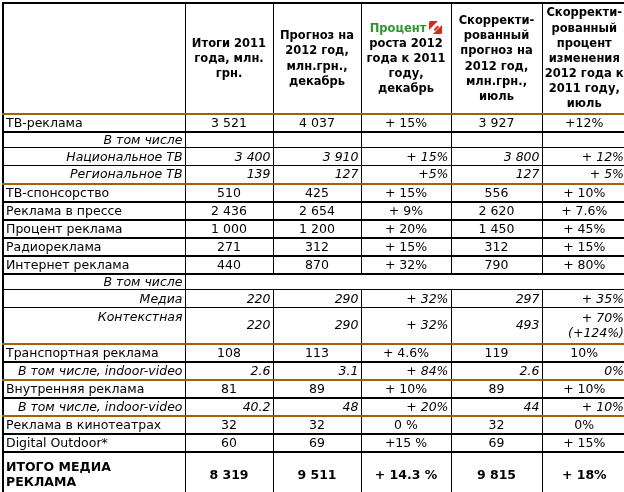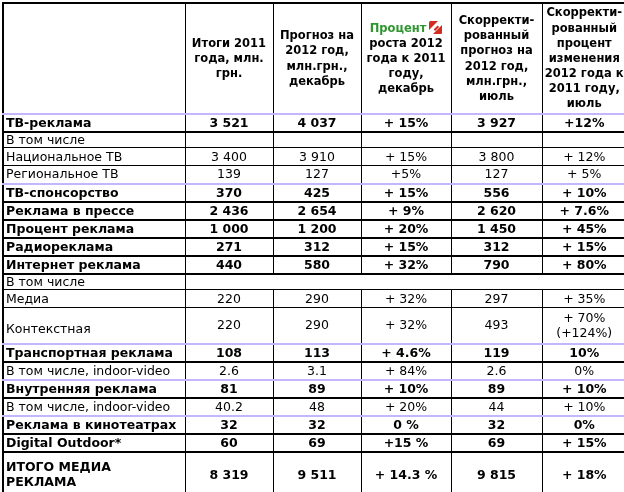--- a/index.html
+++ b/index.html
@@ -13,26 +13,26 @@
   }
   th,td{border:1px solid #000;padding:0 2px;overflow:hidden;}
   thead tr{height:111px;}
   th{
     font-size:11.5px;font-weight:bold;text-align:center;vertical-align:middle;
     line-height:1.32;padding:0 1px;
   }
   tbody tr{height:18px;}
   td{font-size:12.5px;line-height:1.15;text-align:center;vertical-align:middle;}
   td.label{text-align:left;}
-  tr.cat td{font-weight:bold;border-top:2px solid #c4b5fd;border-bottom:2px solid #000;}
+  tr.cat td{font-weight:normal;border-top:2px solid #a16207;border-bottom:2px solid #000;}
   tr.total td{font-weight:bold;border-top:2px solid #000;}
-  tr.sub td,tr.subhead td{}
+  tr.sub td,tr.subhead td{font-style:italic;text-align:right;}
   tr.subhead{height:14px;}
   tr.tall{height:36px;}
-  tr.tall td.label{vertical-align:bottom;padding-bottom:6px;}
+  tr.tall td.label{vertical-align:bottom;padding-bottom:18px;}
   tr.total{height:46px;}
   td.regular{font-weight:normal;}
   a.pct{
     color:var(--green,#2e962e);font-weight:bold;cursor:pointer;
   }
   .logo{display:inline-block;width:13px;height:13px;vertical-align:-2px;margin-left:3px;}
   .logo svg{display:block;}
 </style>
 </head>
 <body>
@@ -89,21 +89,21 @@
         <tr class="sub">
           <td class="label">Региональное ТВ</td>
           <td>139</td>
           <td>127</td>
           <td>+5%</td>
           <td>127</td>
           <td>+ 5%</td>
         </tr>
         <tr class="cat">
           <td class="label">ТВ-спонсорство</td>
-          <td>370</td>
+          <td>510</td>
           <td>425</td>
           <td>+ 15%</td>
           <td>556</td>
           <td>+ 10%</td>
         </tr>
         <tr class="cat">
           <td class="label">Реклама в прессе</td>
           <td>2 436</td>
           <td>2 654</td>
           <td>+ 9%</td>
@@ -122,21 +122,21 @@
           <td class="label">Радиореклама</td>
           <td>271</td>
           <td>312</td>
           <td>+ 15%</td>
           <td>312</td>
           <td>+ 15%</td>
         </tr>
         <tr class="cat">
           <td class="label">Интернет реклама</td>
           <td>440</td>
-          <td>580</td>
+          <td>870</td>
           <td>+ 32%</td>
           <td>790</td>
           <td>+ 80%</td>
         </tr>
         <tr class="subhead">
           <td class="label">В том числе</td>
           <td colspan="5"></td>
         </tr>
         <tr class="sub">
           <td class="label">Медиа</td>

